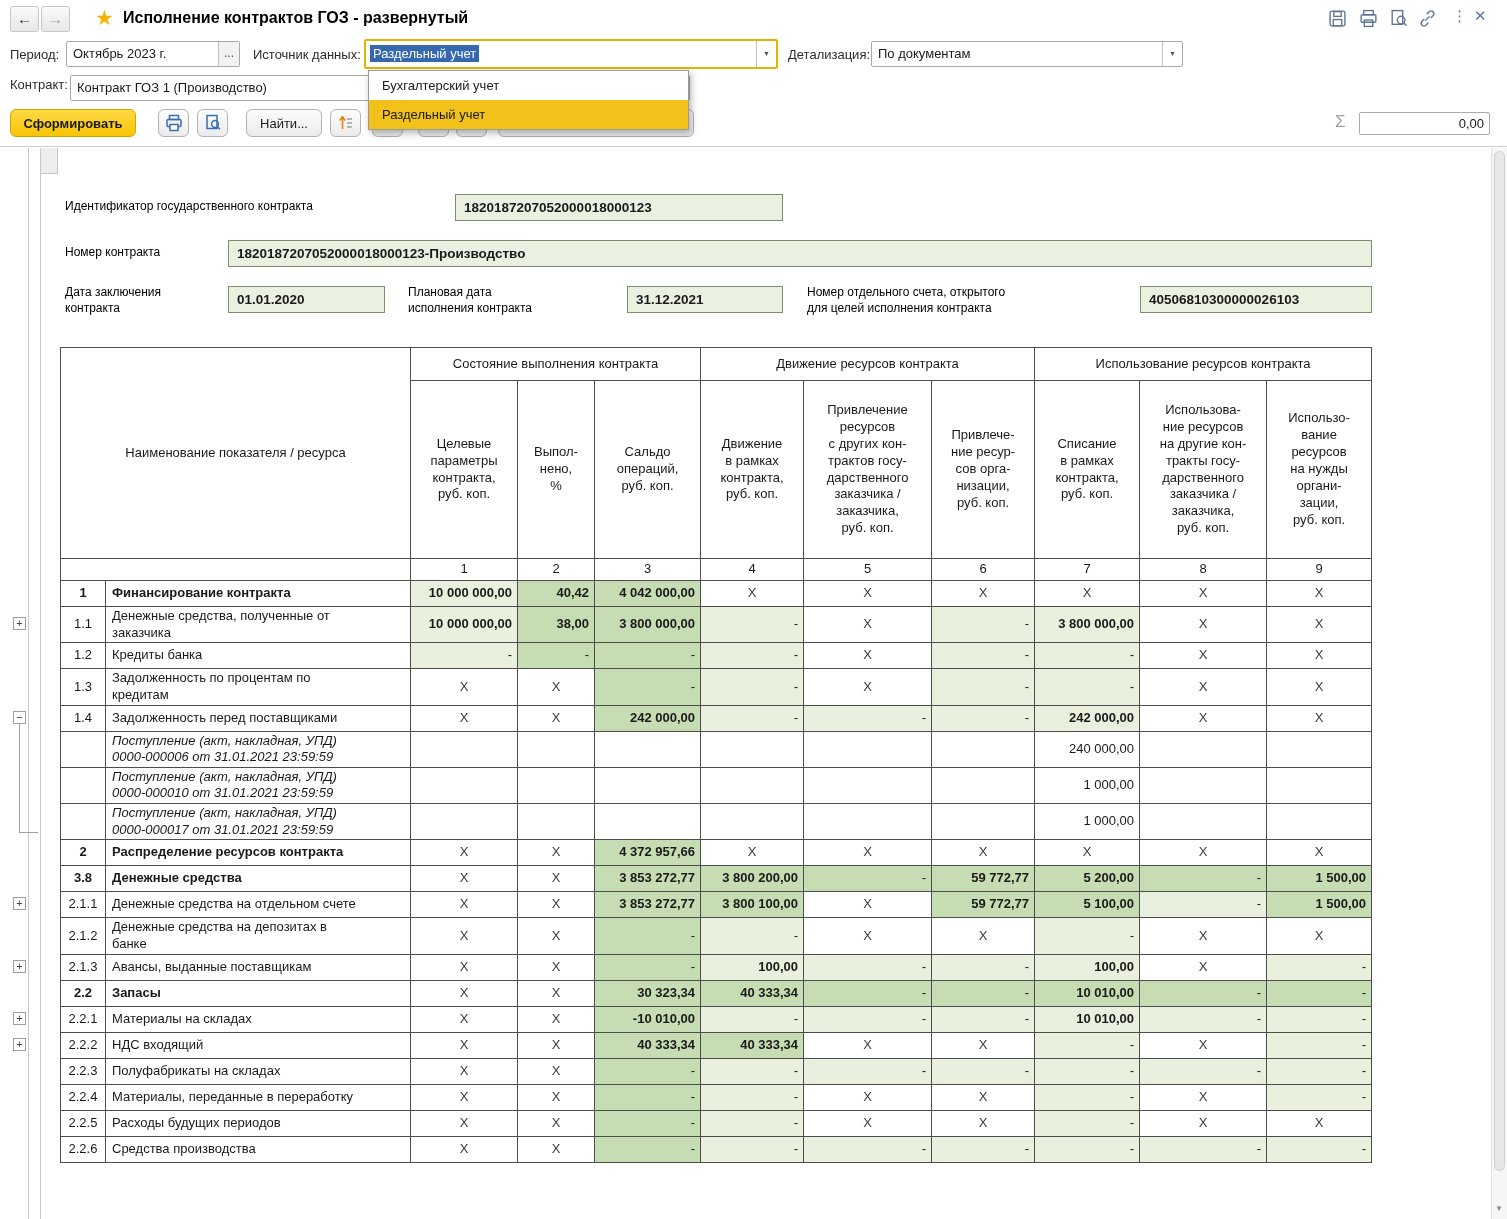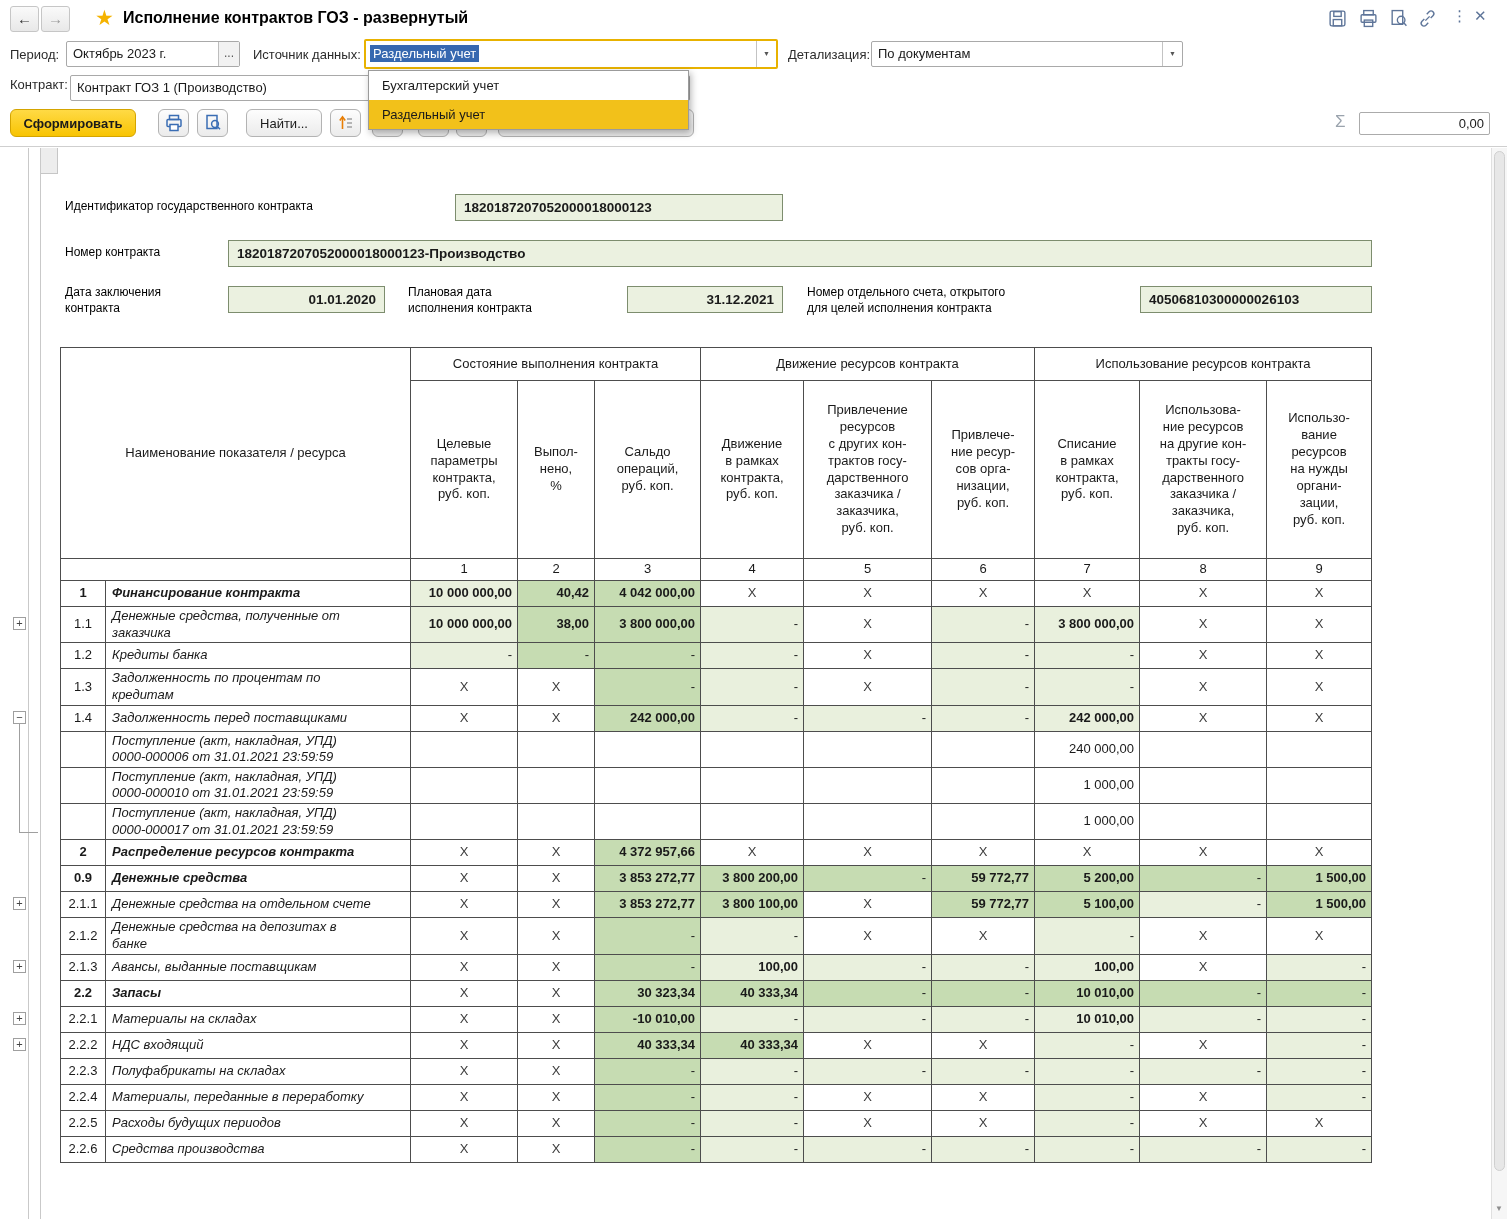--- a/index.html
+++ b/index.html
@@ -50,34 +50,34 @@
   .divider { position:absolute; left:0; top:146px; width:100%; height:1px; background:#cfcfcf; }
 
   
   #report { position:absolute; left:0; top:148px; width:1491px; height:1071px; background:#fff; overflow:hidden; }
   .gutline { position:absolute; top:0; bottom:0; width:1px; background:#c9c9c9; }
   .cornerbox { position:absolute; left:41px; top:0; width:17px; height:26px; background:#ededed;
                border-right:1px solid #c6c6c6; border-bottom:1px solid #c6c6c6; }
   .rlabel { position:absolute; font-size:12px; color:#000; white-space:pre-line; line-height:1.3; }
   .gfield { position:absolute; height:27px; background:#ebf1e0; border:1px solid #7d8d6e;
             font-size:13.5px; font-weight:700; line-height:25px; padding:0 8px; }
-  .gfield.center { text-align:right; }
+  .gfield.center { text-align:left; }
 
   
   table#grid { position:absolute; left:60px; top:199px; width:1311px; border-collapse:collapse;
                table-layout:fixed; font-size:13px; }
   #grid th, #grid td { border:1px solid #4d4d4d; vertical-align:middle; }
   #grid thead th { background:#fff; font-weight:400; text-align:center; white-space:pre-line;
                    line-height:1.3; padding:2px 3px; }
   .h-groups th { height:33px; }
   .h-cols th { height:178px; }
   .h-nums th { height:22px; }
   #grid td { height:26px; padding:1px 5px; line-height:1.28; }
   .cnum { text-align:center; }
-  .clabel { white-space:pre-line; padding:1px 6px !important;font-style:italic; }
+  .clabel { white-space:pre-line; padding:1px 6px !important; }
   .clabel.it { font-style:italic; }
   .rb .cnum, .rb .clabel { font-weight:700; }
   .cell.xx { text-align:center; color:#3c3c3c; }
   .cell.vv { text-align:right; }
   .cell.b { font-weight:700;margin-left:23px; }
   .bg-w { background:#fff; } .bg-l { background:#e9f0dd; } .bg-m { background:#c6dcb2; }
 
   
   .expander { position:absolute; left:13px; width:13px; height:13px; border:1px solid #9f9f9f;
               background:#fff; font-size:11px; line-height:10px; text-align:center; color:#444;
@@ -419,21 +419,21 @@
           <td class="cell bg-w xx">X</td>
           <td class="cell bg-m b vv">4 372 957,66</td>
           <td class="cell bg-w xx">X</td>
           <td class="cell bg-w xx">X</td>
           <td class="cell bg-w xx">X</td>
           <td class="cell bg-w xx">X</td>
           <td class="cell bg-w xx">X</td>
           <td class="cell bg-w xx">X</td>
         </tr>
         <tr class="rb">
-          <td class="cnum">0.9</td>
+          <td class="cnum">3.8</td>
           <td class="clabel">Денежные средства</td>
           <td class="cell bg-w xx">X</td>
           <td class="cell bg-w xx">X</td>
           <td class="cell bg-m b vv">3 853 272,77</td>
           <td class="cell bg-m b vv">3 800 200,00</td>
           <td class="cell bg-m vv">-</td>
           <td class="cell bg-m b vv">59 772,77</td>
           <td class="cell bg-m b vv">5 200,00</td>
           <td class="cell bg-m vv">-</td>
           <td class="cell bg-m b vv">1 500,00</td>

